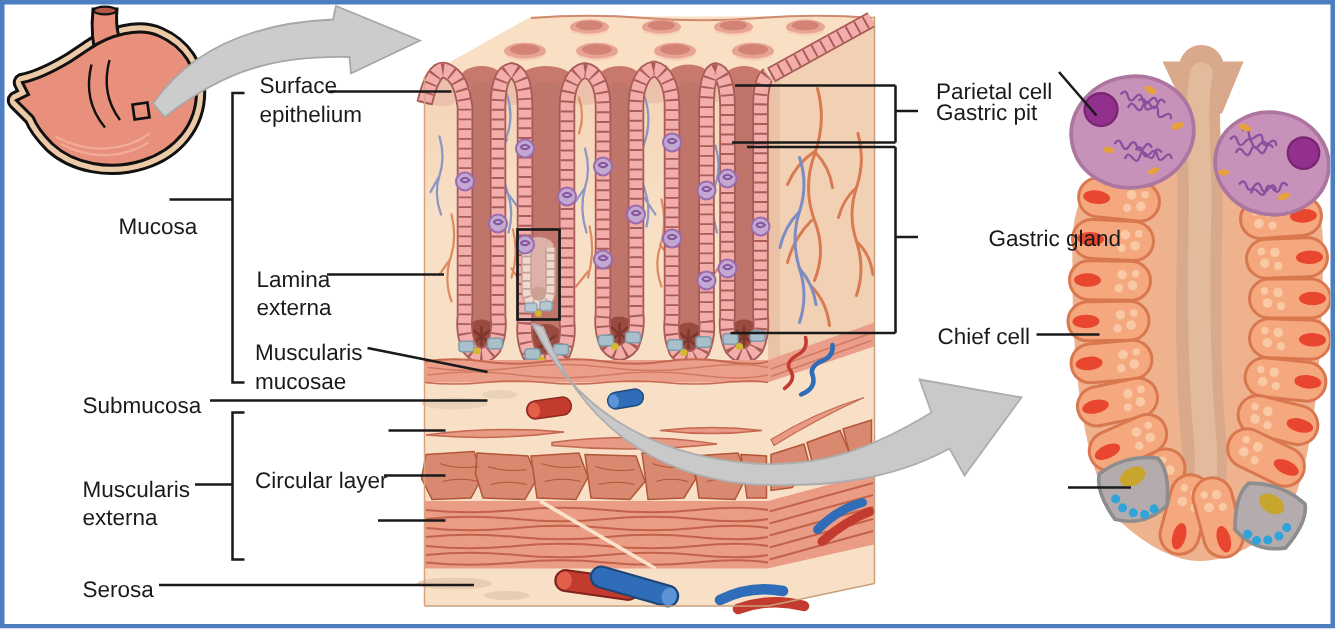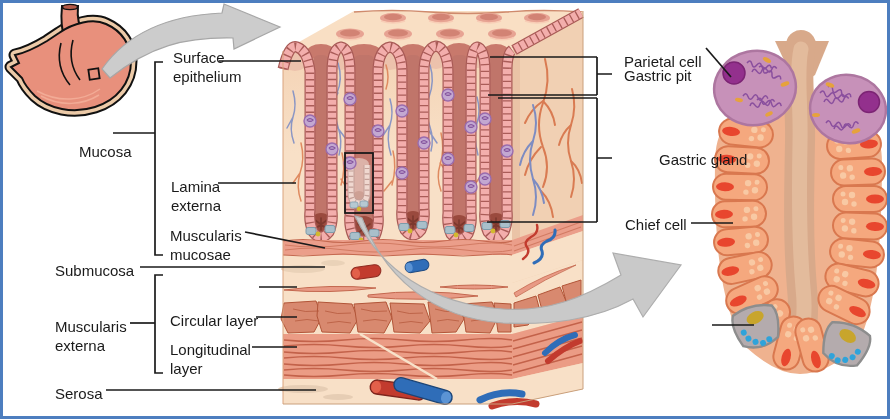--- a/index.html
+++ b/index.html
@@ -399,19 +399,18 @@
   </g>
 </svg>
 
 <div class="lbl" style="left:170px;top:46px;width:75px;">Surface epithelium</div>
 <div class="lbl" style="left:52px;top:140px;margin-left:24px;">Mucosa</div>
 <div class="lbl" style="left:168px;top:175px;width:70px;">Lamina externa</div>
 <div class="lbl" style="left:167px;top:224px;width:92px;">Muscularis mucosae</div>
 <div class="lbl" style="left:52px;top:259px;">Submucosa</div>
 <div class="lbl" style="left:52px;top:315px;width:92px;">Muscularis externa</div>
 <div class="lbl" style="left:167px;top:309px;width:110px;">Circular layer</div>
-<div class="lbl" style="left:167px;top:338px;width:95px;">Longitudinal layer</div>
 <div class="lbl" style="left:52px;top:382px;">Serosa</div>
 <div class="lbl" style="left:621px;top:38px;margin-top:12px;">Parietal cell</div>
 <div class="lbl" style="left:621px;top:64px;">Gastric pit</div>
 <div class="lbl" style="left:620px;top:148px;margin-left:36px;">Gastric gland</div>
 <div class="lbl" style="left:622px;top:213px;text-align:right;">Chief cell</div>
 </div>
 
 </body></html>

